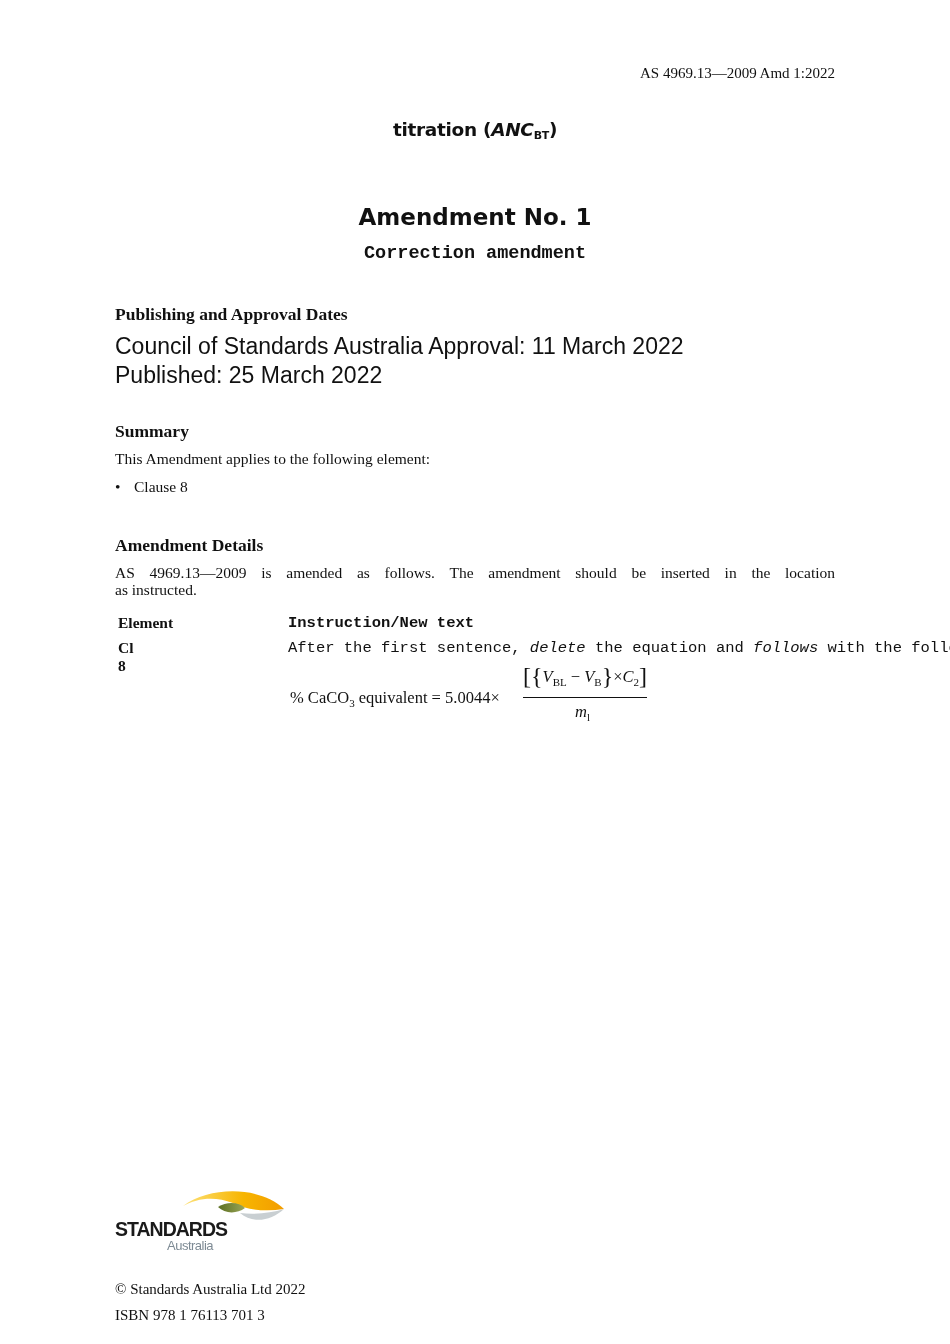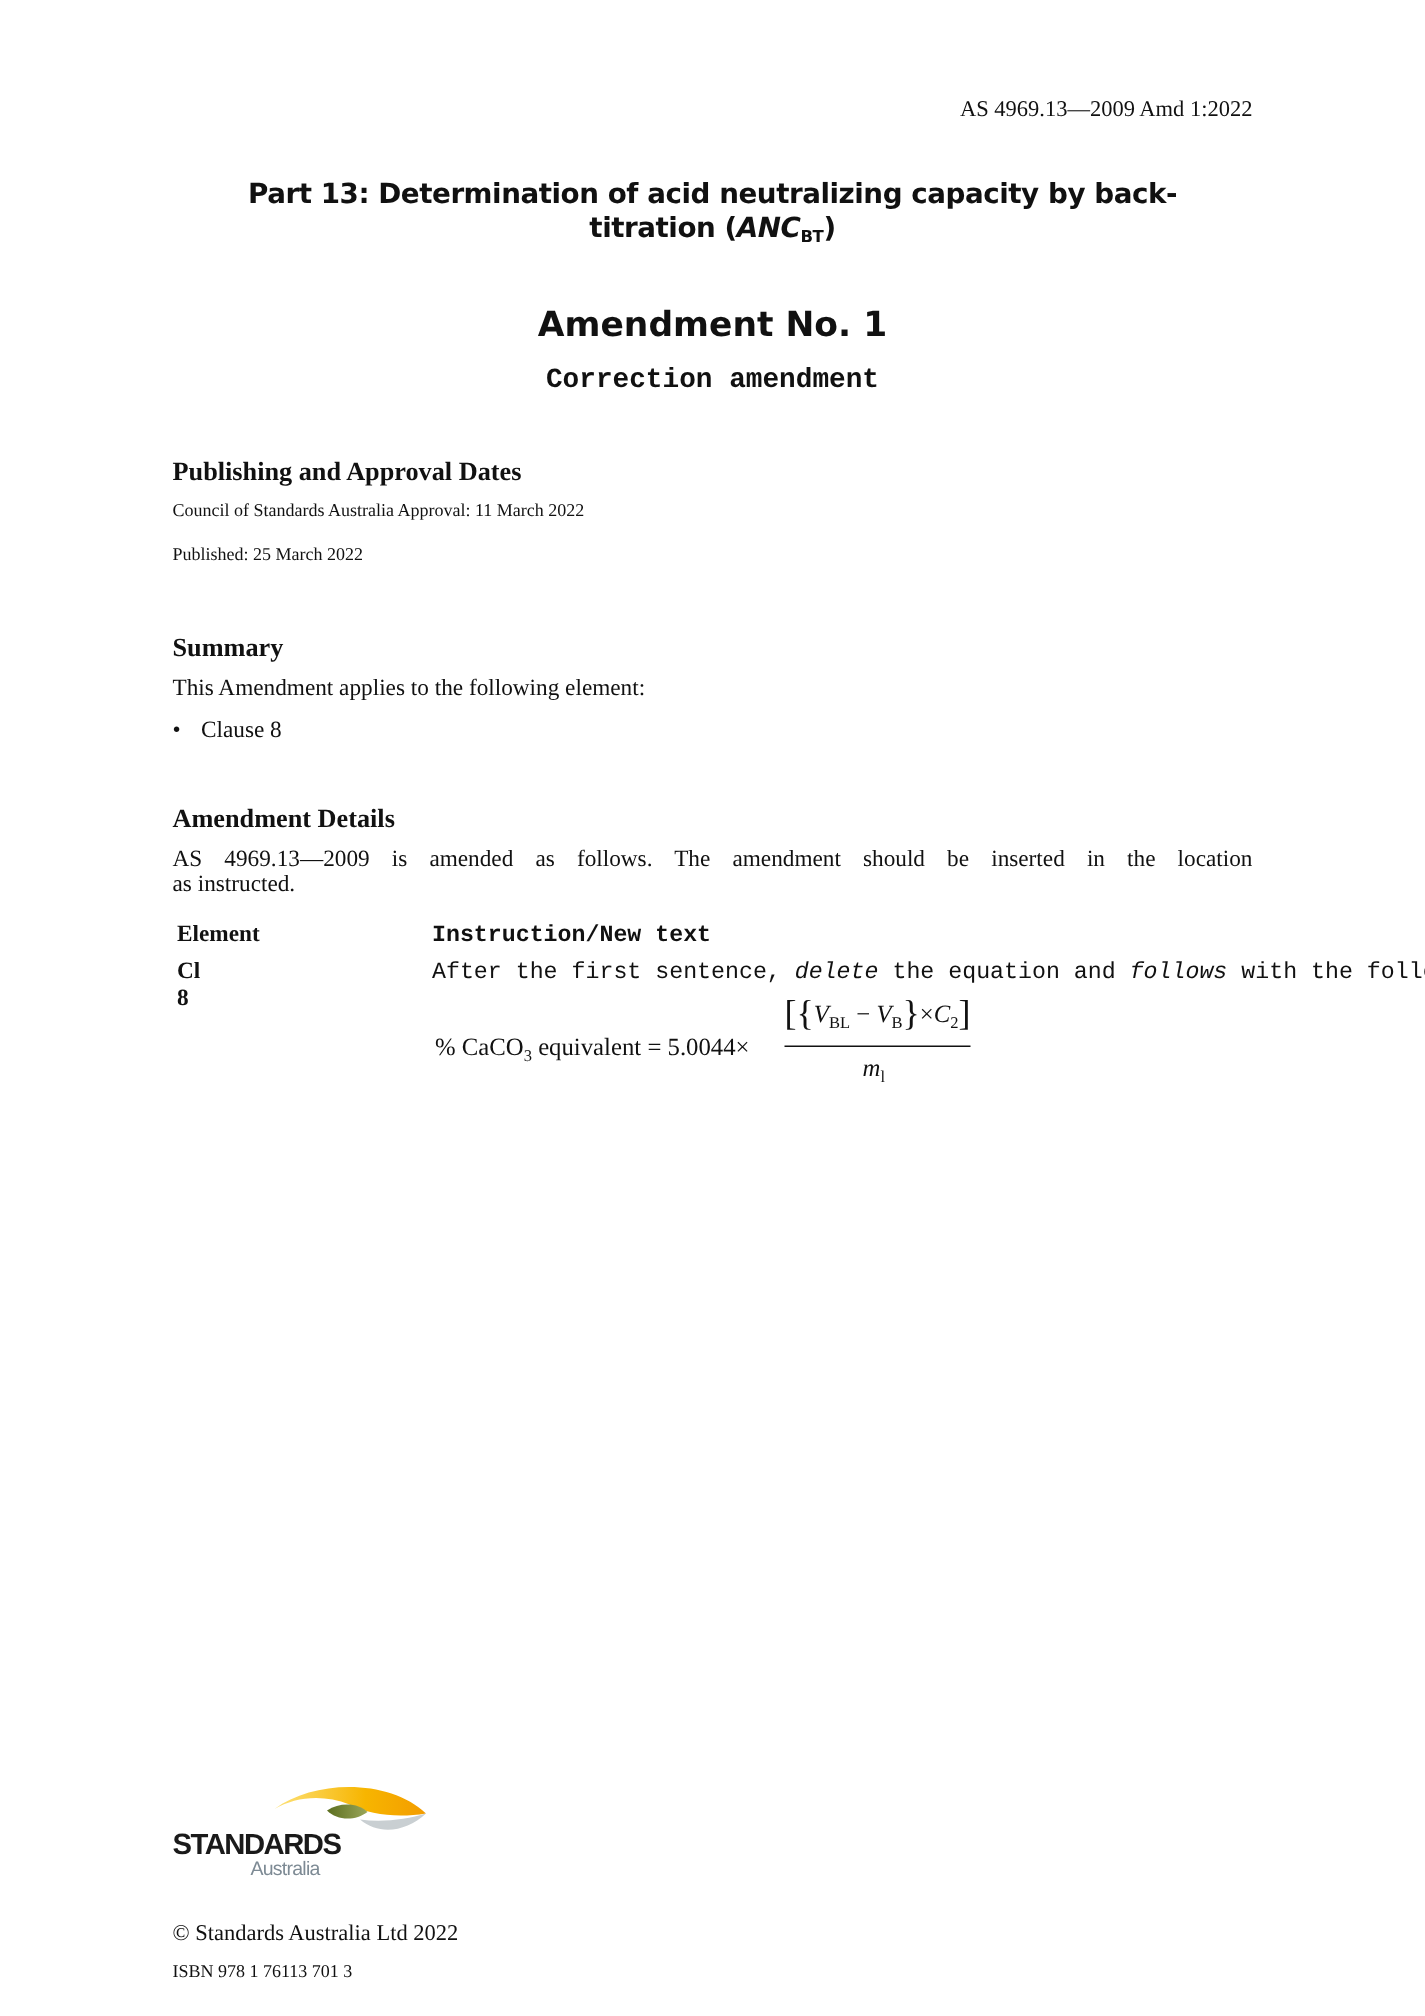--- a/index.html
+++ b/index.html
@@ -8,21 +8,21 @@
 
     .doc-ref { right: 115px; top: 65px; font-size: 15px; font-family: "Liberation Serif", serif; }
 
     .title-block { left: 115px; width: 720px; top: 118px; text-align: center; font-family: "DejaVu Sans", sans-serif; font-weight: bold; font-size: 18.5px; line-height: 23px; letter-spacing: -0.3px; }
     .title-block i { font-style: italic; }
     .title-block sub { font-size: 11px; vertical-align: -3px; font-style: normal; }
     .amend-no { left: 115px; width: 720px; top: 204px; text-align: center; font-family: "DejaVu Sans", sans-serif; font-weight: bold; font-size: 23px; }
     .amend-type { left: 115px; width: 720px; top: 243px; text-align: center; font-family: Liberation Mono, monospace; font-weight: bold; font-size: 18.5px; }
 
     .h2 { font-family: "Liberation Serif", serif; font-weight: bold; font-size: 17.5px; }
-    .p16 { font-family: Liberation Serif, serif; font-size: 12px; }
+    .p16 { font-family: Liberation Sans, sans-serif; font-size: 23px; }
     .p14 { font-family: "Liberation Serif", serif; font-size: 15.5px; }
 
     .amend-para { left: 115px; width: 720px; top: 564px; text-align: justify; text-align-last: auto; line-height: 17px; }
     .amend-para .line1 { display: block; text-align: justify; text-align-last: justify; }
 
     .tbl { left: 118px; top: 614px; }
     .tbl .col1 { position: absolute; left: 0; }
     .tbl .col2 { position: absolute; left: 170px; white-space: nowrap; font-family: Liberation Mono, monospace; }
 
     .formula { left: 290px; top: 664px; font-family: "Liberation Serif", serif; font-size: 16.5px; }
@@ -30,29 +30,28 @@
     .formula .frac { position: absolute; left: 233px; top: 0; width: 124px; }
     .formula .num { position: absolute; left: 0; top: 2px; white-space: nowrap; font-size: 16.5px; }
     .formula .bar { position: absolute; left: 0; top: 33px; width: 124px; height: 1px; background: #111; }
     .formula .den { position: absolute; left: 52px; top: 38px; font-style: italic; }
     .formula sub { font-size: 11px; font-style: normal; }
     .formula i { font-style: italic; }
     .big { font-size: 24px; line-height: 20px; vertical-align: -2px; font-weight: lighter; }
 
     .logo { left: 115px; top: 1188px; width: 175px; height: 66px; }
     .footer1 { left: 115px; top: 1281px; font-family: "Liberation Serif", serif; font-size: 15px; }
-    .footer2 { left: 115px; top: 1307px; font-family: "Liberation Serif", serif; font-size: 12px; }
+    .footer2 { left: 115px; top: 1307px; font-family: "Liberation Serif", serif; font-size: 15px; }
   </style>
 </head>
 <body>
 
 <div class="abs doc-ref">AS 4969.13—2009 Amd 1:2022</div>
 
 <div class="abs title-block">
-  <div>Part 13: Determination of acid neutralizing capacity by back-</div>
   <div><span>titration (</span><i>ANC</i><sub>BT</sub><span>)</span></div>
 </div>
 <div class="abs amend-no">Amendment No. 1</div>
 <div class="abs amend-type">Correction amendment</div>
 
 <div class="abs h2" style="left:115px; top:304px;">Publishing and Approval Dates</div>
 <div class="abs p16" style="left:115px; top:333px;">Council of Standards Australia Approval: 11 March 2022</div>
 <div class="abs p16" style="left:115px; top:362px;">Published: 25 March 2022</div>
 
 <div class="abs h2" style="left:115px; top:421px;">Summary</div>

